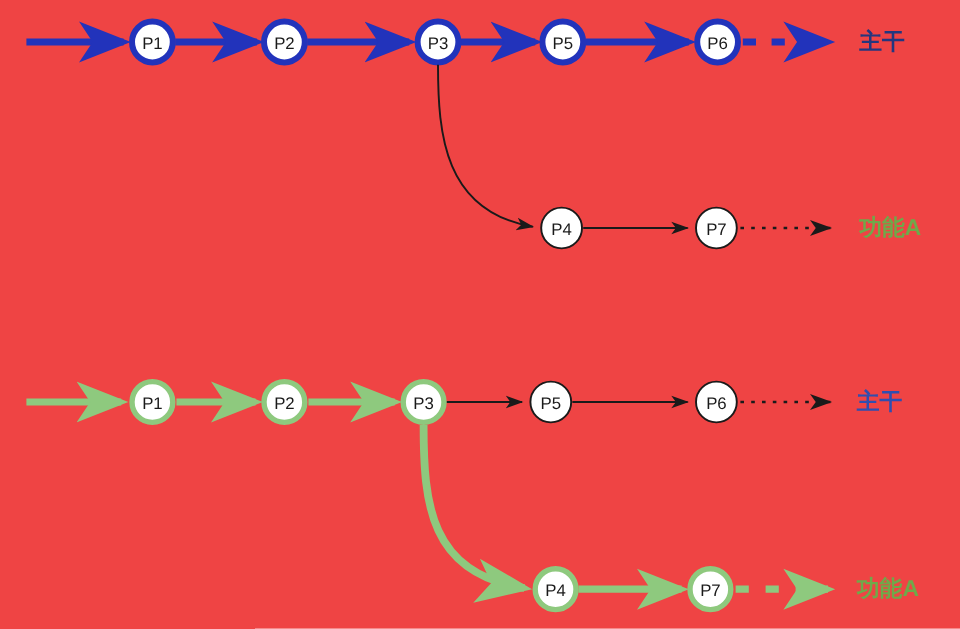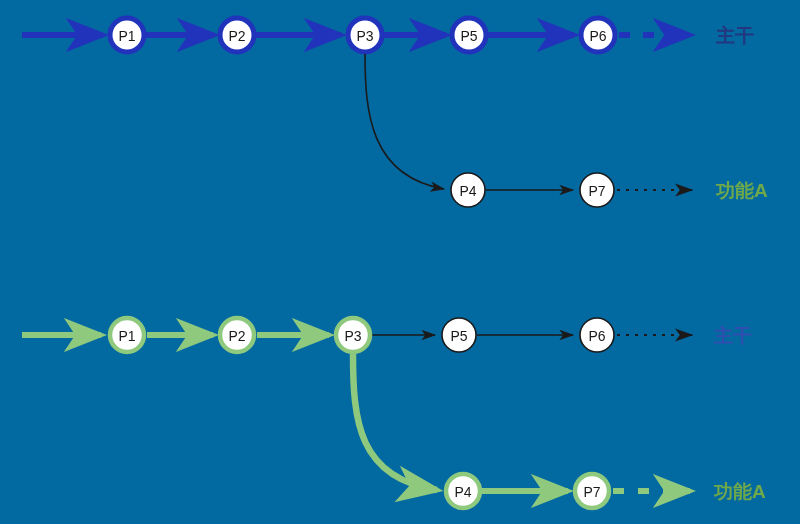--- a/index.html
+++ b/index.html
@@ -8,21 +8,21 @@
     padding: 0;
     background: #ffffff;
   }
   body {
     font-family: "Liberation Sans", sans-serif;
   }
   #canvas {
     position: relative;
     width: 800px;
     height: 524px;
-    background: #0369a1;
+    background: #ef4444;
     overflow: hidden;
   }
   svg.diagram {
     position: absolute;
     left: 0;
     top: 0;
     width: 800px;
     height: 524px;
   }
   .node-label {

